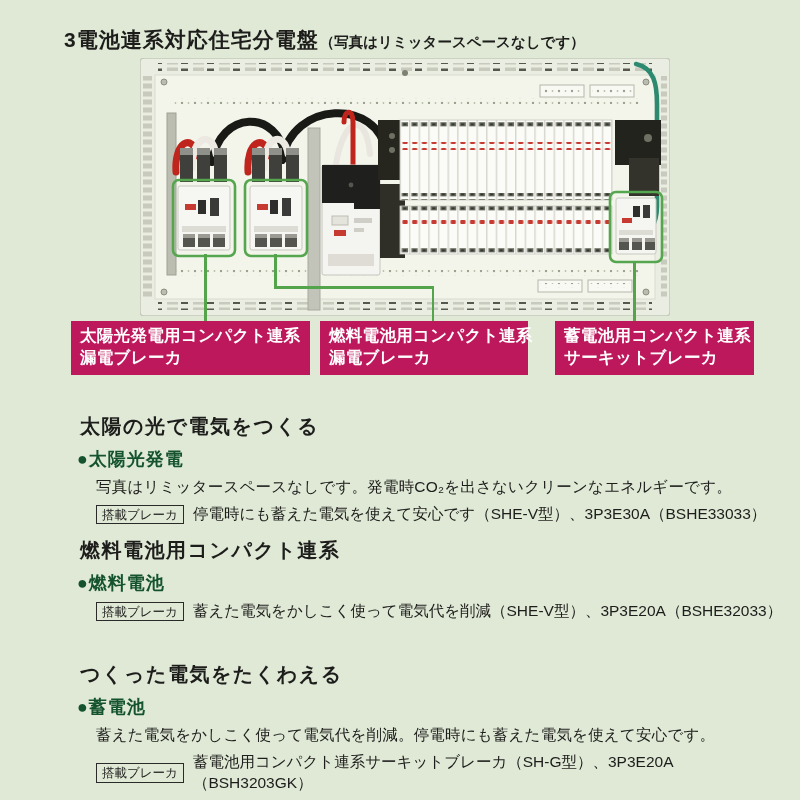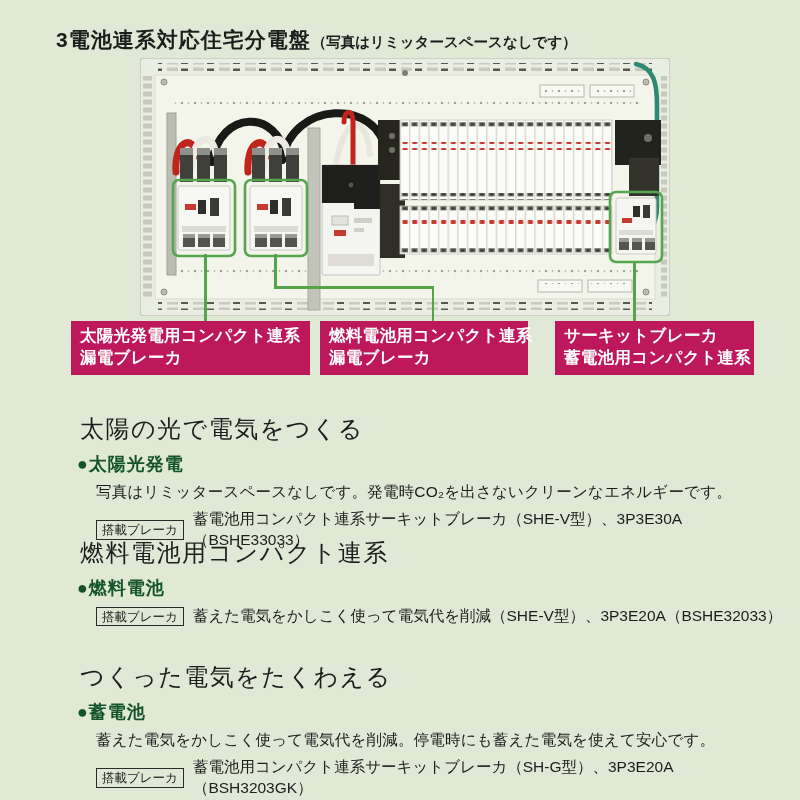--- a/index.html
+++ b/index.html
@@ -3,38 +3,38 @@
 <meta charset="utf-8">
 <style>
   * { box-sizing: border-box; }
   html,body { margin:0; padding:0; }
   body {
     width:800px; height:800px; position:relative; overflow:hidden;
     background:#dfe9d6;
     font-family:"Liberation Sans","DejaVu Sans",sans-serif;
     color:#1d1d1b;
   }
-  .title-row { position:absolute; left:56px; top:26px; white-space:nowrap; }
+  .title-row { position:absolute; left:64px; top:26px; white-space:nowrap; }
   .page-title { font-size:21px; font-weight:bold; letter-spacing:1px; }
   .title-note { font-size:14.5px; font-weight:600; margin-left:1px; }
 
   .photo { position:absolute; left:140px; top:58px; width:530px; height:258px; }
   .photo svg { display:block; }
 
   .callout-line { position:absolute; background:#54a44b; z-index:3; }
 
   .callout-label {
     position:absolute; z-index:2; height:54px;
     background:#be185d; color:#ffffff;
     font-weight:bold; font-size:16.5px; line-height:1.33;
     padding:4px 9px 0 9px; letter-spacing:0.3px; white-space:nowrap;
   }
 
   .section { position:absolute; left:64px; width:720px; }
-  .sec-heading { font-size:24px; font-weight:normal; letter-spacing:1.5px; margin:0 0 7px 16px; }
+  .sec-heading { font-size:20px; font-weight:bold; letter-spacing:1.5px; margin:0 0 7px 16px; }
   .sec-sub { font-size:18px; font-weight:bold; color:#14532d; letter-spacing:1px; margin:0 0 6px 13px; }
   .sec-body { font-size:15.5px; letter-spacing:0.2px; margin:0 0 6px 32px; }
   .sec-breaker { margin-left:32px; font-size:15.5px; display:flex; align-items:center; gap:9px; }
   .tag {
     font-size:12.5px; line-height:1; border:1.3px solid #2a2a28;
     padding:3px 5px 2px 5px; white-space:nowrap; color:#1d1d1b; background:transparent;
   }
 </style>
 </head>
 <body>
@@ -208,31 +208,31 @@
 
 <div class="callout-label" style="left:71px; top:321px; width:239px;">
   <div>太陽光発電用コンパクト連系</div>
   <div>漏電ブレーカ</div>
 </div>
 <div class="callout-label" style="left:320px; top:321px; width:208px;">
   <div>燃料電池用コンパクト連系</div>
   <div>漏電ブレーカ</div>
 </div>
 <div class="callout-label" style="left:555px; top:321px; width:199px;">
+  <div>蓄電池用コンパクト連系</div>
   <div>サーキットブレーカ</div>
-  <div>蓄電池用コンパクト連系</div>
 </div>
 
 <div class="section" style="top:413px;">
   <div class="sec-heading">太陽の光で電気をつくる</div>
   <div class="sec-sub">●太陽光発電</div>
   <div class="sec-body">写真はリミッタースペースなしです。発電時CO₂を出さないクリーンなエネルギーです。</div>
   <div class="sec-breaker">
     <span class="tag">搭載ブレーカ</span>
-    <span>蓄電池用コンパクト連系サーキットブレーカ（SHE-V型）、3P3E30A（BSHE33033）</span>
+    <span>停電時にも蓄えた電気を使えて安心です（SHE-V型）、3P3E30A（BSHE33033）</span>
   </div>
 </div>
 
 <div class="section" style="top:537px;">
   <div class="sec-heading">燃料電池用コンパクト連系</div>
   <div class="sec-sub">●燃料電池</div>
   <div class="sec-breaker">
     <span class="tag">搭載ブレーカ</span>
     <span>蓄えた電気をかしこく使って電気代を削減（SHE-V型）、3P3E20A（BSHE32033）</span>
   </div>

